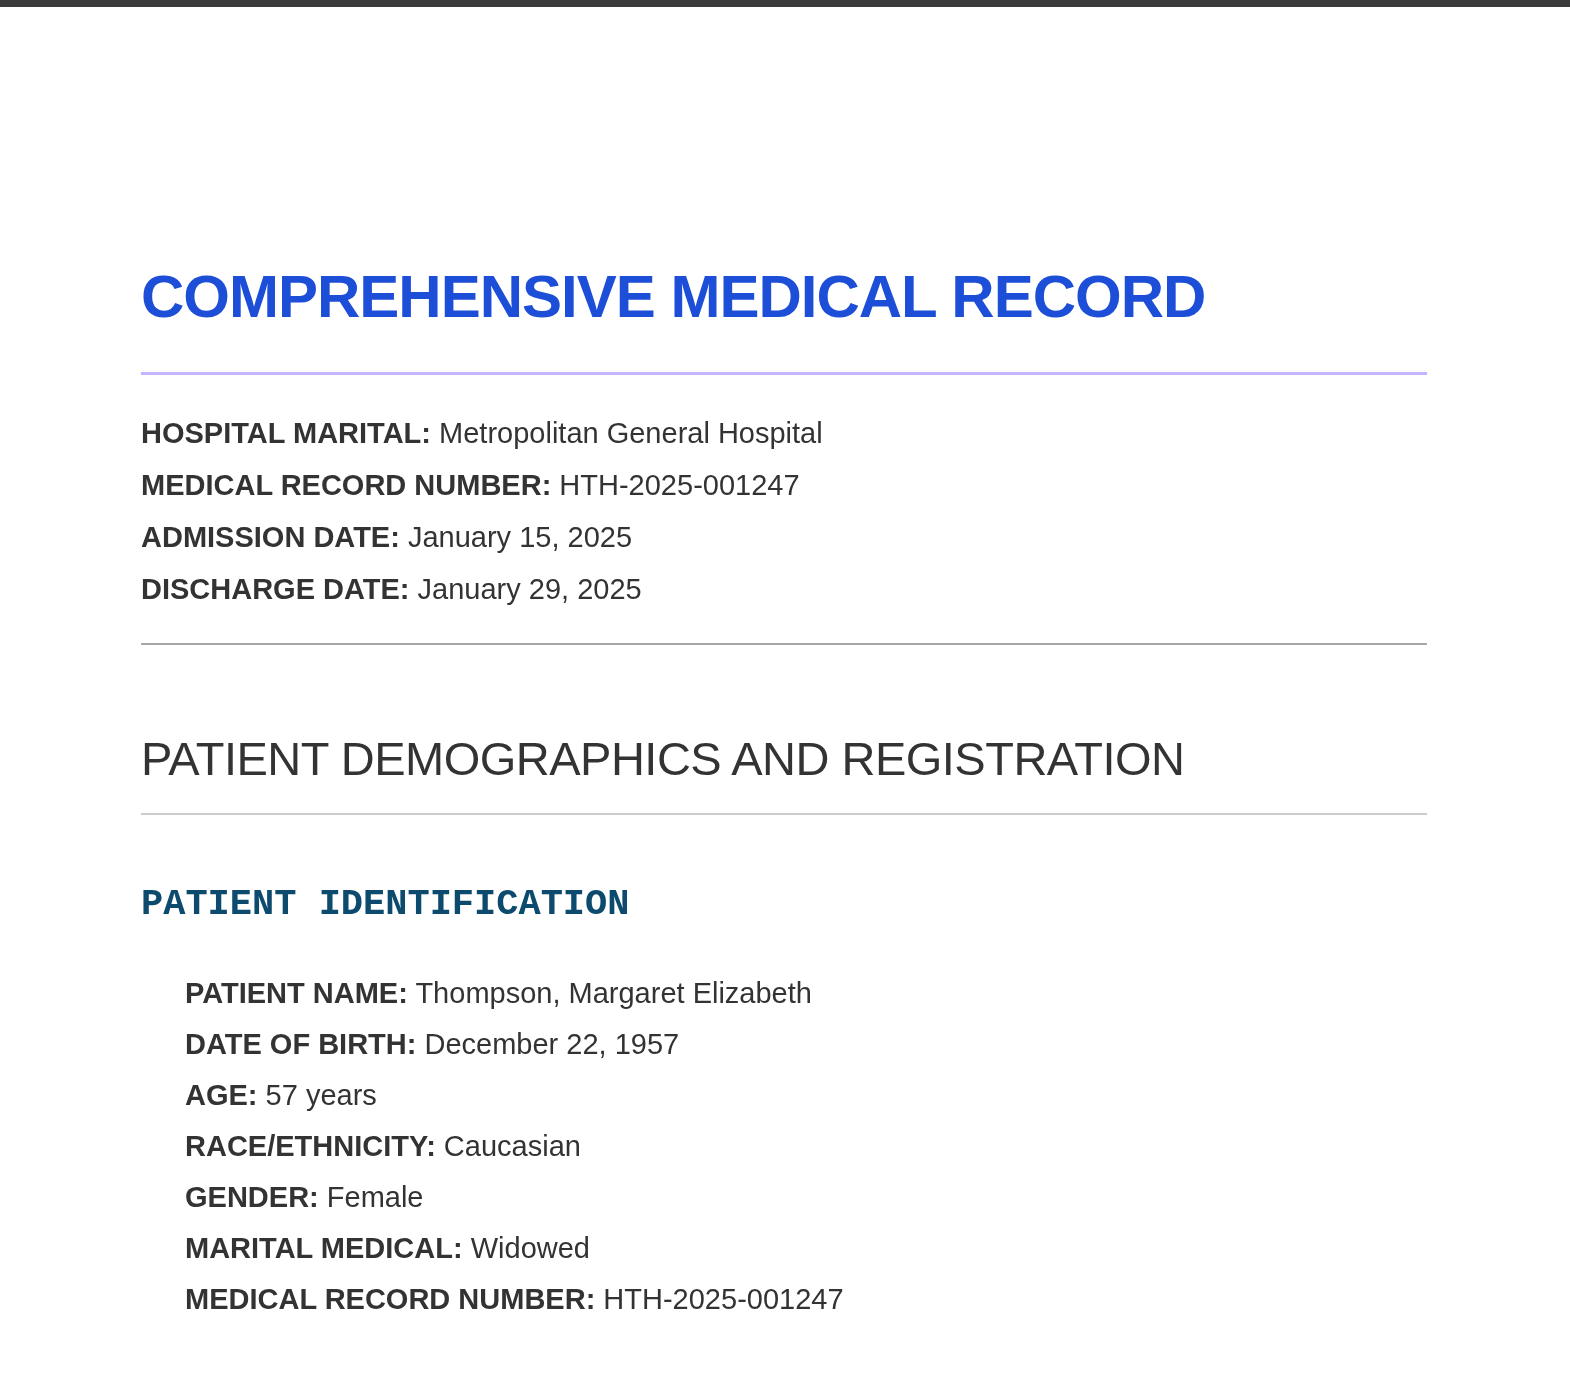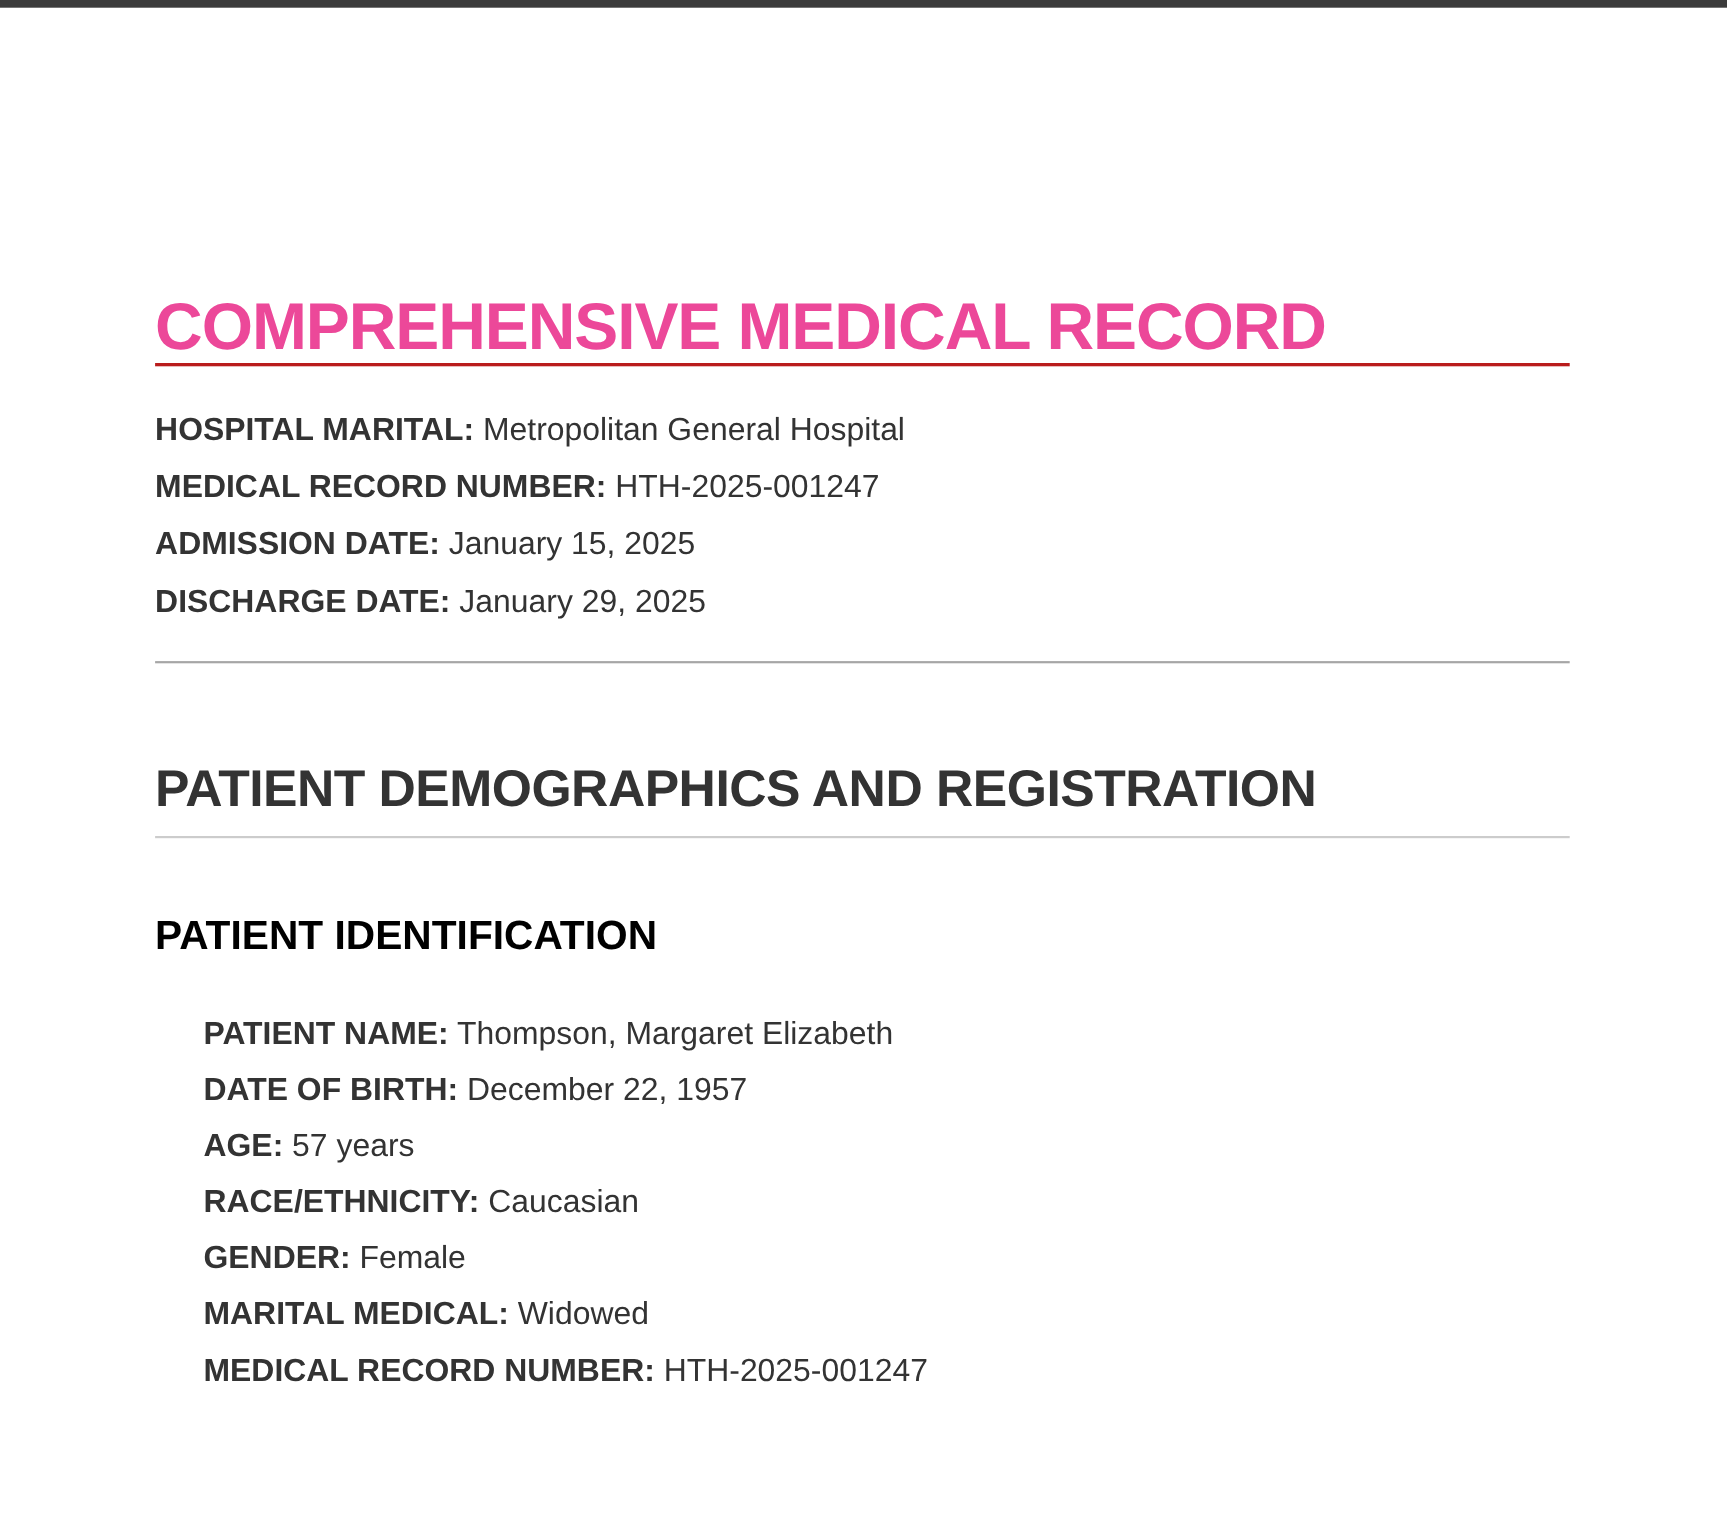--- a/index.html
+++ b/index.html
@@ -23,22 +23,23 @@
   }
   .doc {
     margin: 0 143px 0 141px;
   }
   h1.page-title {
     margin: 257px 0 0 0;
     font-size: 60px;
     line-height: 1.1;
     font-weight: 700;
     letter-spacing: -1px;
-    color: #ec4899;
-    border-bottom: 3px solid #b91c1c;
+    color: #1d4ed8;
+    border-bottom: 3px solid #c4b5fd;
+    padding-bottom: 42px;
   }
   .meta {
     margin-top: 32px;
   }
   .field {
     margin: 0;
     font-size: 29px;
     line-height: 52px;
     color: #333333;
   }
@@ -48,32 +49,33 @@
   hr.mid-divider {
     border: none;
     height: 2px;
     background: #a6a6a6;
     margin: 28px 0 0 0;
   }
   h2.section-title {
     margin: 87px 0 0 0;
     font-size: 47px;
     line-height: 1.15;
-    font-weight: 700;
+    font-weight: 400;
     letter-spacing: -0.5px;
     color: #333333;
     border-bottom: 2px solid #cccccc;
-    padding-bottom: 16px;
+    padding-bottom: 27px;
   }
   h3.subsection-title {
     margin: 68px 0 0 0;
     font-size: 37px;
     line-height: 1.15;
     font-weight: 700;
-    color: #000000;
+    color: #0c4a6e;
+    font-family: Liberation Mono, monospace;
   }
   .fields {
     margin-top: 42px;
   }
   .fields .field {
     line-height: 51px;
     margin-left: 44px;
   }
 </style>
 </head>

